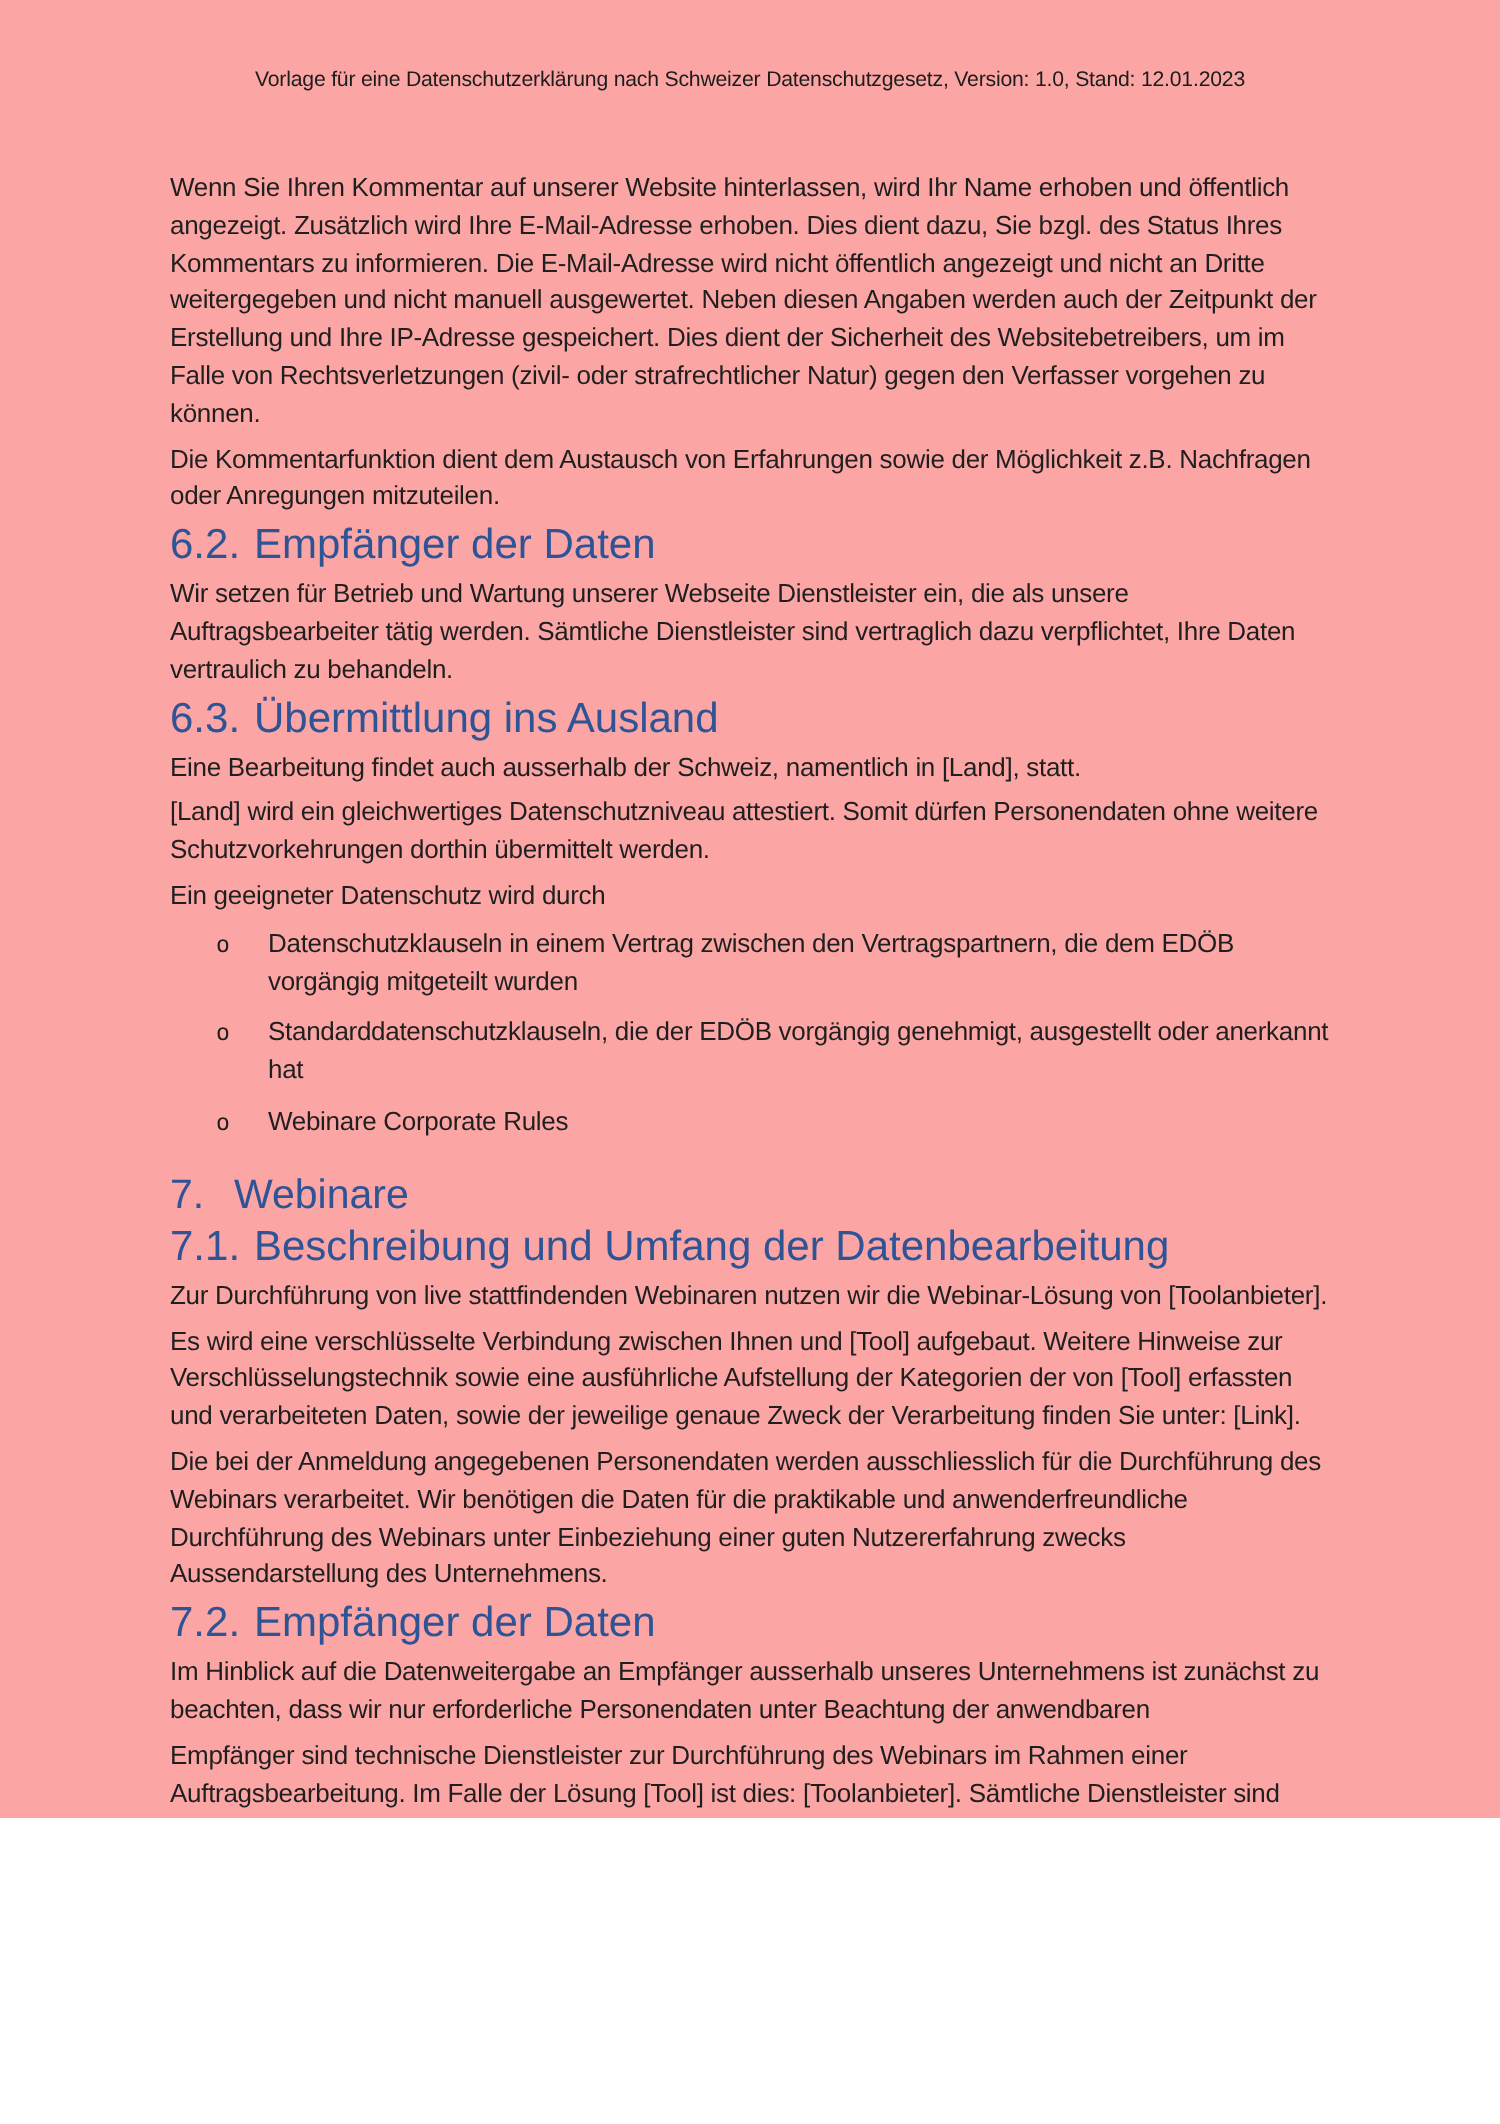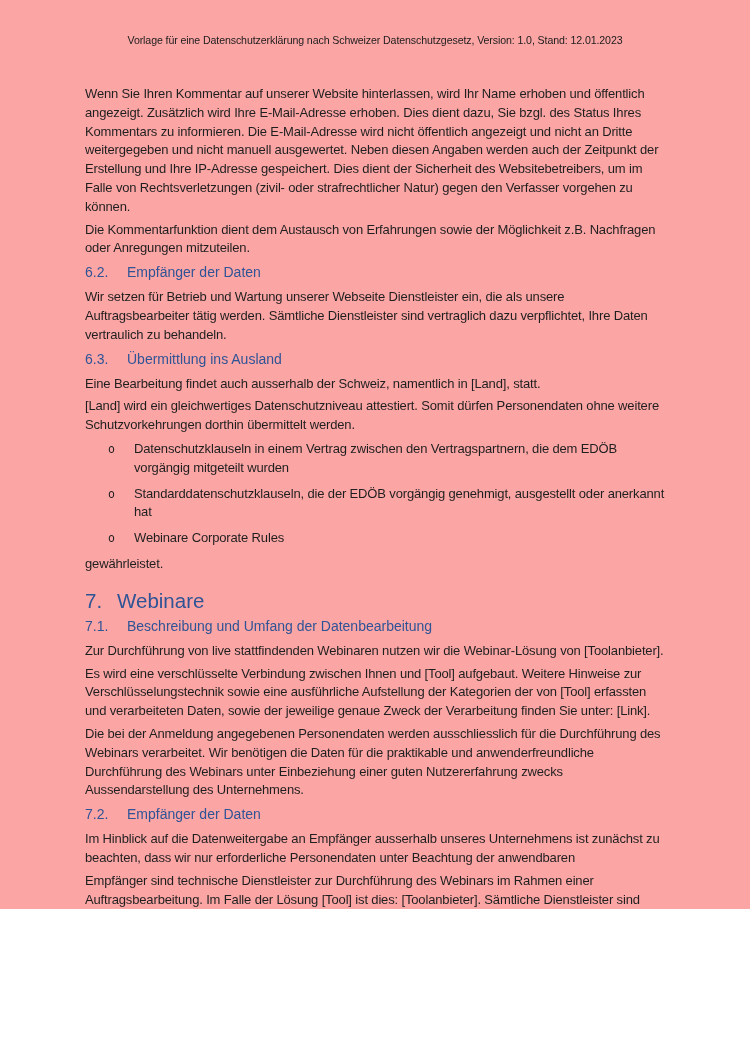--- a/index.html
+++ b/index.html
@@ -37,21 +37,21 @@
   }
   h1.doc-h1 {
     margin: 14px 0 2px 0;
     font-size: 20.5px;
     line-height: 26px;
     font-weight: 400;
     color: #2F5496;
   }
   h2.doc-h2 {
     margin: 0 0 5px 0;
-    font-size: 14px;
+    font-size: 21px;
     line-height: 21px;
     font-weight: 400;
     color: #2F5496;
   }
   .h-num { display: inline-block; }
   h2.doc-h2 .h-num { width: 42px; }
   h1.doc-h1 .h-num { width: 32px; }
   ul.bullet-list {
     list-style: none;
     margin: 5px 0 0 0;
@@ -95,28 +95,28 @@
 
     <p class="body-p">Wenn Sie Ihren Kommentar auf unserer Website hinterlassen, wird Ihr Name erhoben und öffentlich angezeigt. Zusätzlich wird Ihre E-Mail-Adresse erhoben. Dies dient dazu, Sie bzgl. des Status Ihres Kommentars zu informieren. Die E-Mail-Adresse wird nicht öffentlich angezeigt und nicht an Dritte weitergegeben und nicht manuell ausgewertet. Neben diesen Angaben werden auch der Zeitpunkt der Erstellung und Ihre IP-Adresse gespeichert. Dies dient der Sicherheit des Websitebetreibers, um im Falle von Rechtsverletzungen (zivil- oder strafrechtlicher Natur) gegen den Verfasser vorgehen zu können.</p>
     <p class="body-p">Die Kommentarfunktion dient dem Austausch von Erfahrungen sowie der Möglichkeit z.B. Nachfragen oder Anregungen mitzuteilen.</p>
 
     <h2 class="doc-h2"><span class="h-num">6.2.</span><span class="h-title">Empfänger der Daten</span></h2>
     <p class="body-p">Wir setzen für Betrieb und Wartung unserer Webseite Dienstleister ein, die als unsere Auftragsbearbeiter tätig werden. Sämtliche Dienstleister sind vertraglich dazu verpflichtet, Ihre Daten vertraulich zu behandeln.</p>
 
     <h2 class="doc-h2"><span class="h-num">6.3.</span><span class="h-title">Übermittlung ins Ausland</span></h2>
     <p class="body-p">Eine Bearbeitung findet auch ausserhalb der Schweiz, namentlich in [Land], statt.</p>
     <p class="body-p">[Land] wird ein gleichwertiges Datenschutzniveau attestiert. Somit dürfen Personendaten ohne weitere Schutzvorkehrungen dorthin übermittelt werden.</p>
+    <p class="body-p">Ein geeigneter Datenschutz wird durch</p>
 
     <ul class="bullet-list">
       <li><span class="li-marker">o</span><span class="li-text">Datenschutzklauseln in einem Vertrag zwischen den Vertragspartnern, die dem EDÖB vorgängig mitgeteilt wurden</span></li>
       <li><span class="li-marker">o</span><span class="li-text">Standarddatenschutzklauseln, die der EDÖB vorgängig genehmigt, ausgestellt oder anerkannt hat</span></li>
       <li><span class="li-marker">o</span><span class="li-text">Webinare Corporate Rules</span></li>
     </ul>
 
-    <p class="body-p">gewährleistet.</p>
 
     <h1 class="doc-h1"><span class="h-num">7.</span><span class="h-title">Webinare</span></h1>
 
     <h2 class="doc-h2"><span class="h-num">7.1.</span><span class="h-title">Beschreibung und Umfang der Datenbearbeitung</span></h2>
     <p class="body-p">Zur Durchführung von live stattfindenden Webinaren nutzen wir die Webinar-Lösung von [Toolanbieter].</p>
     <p class="body-p">Es wird eine verschlüsselte Verbindung zwischen Ihnen und [Tool] aufgebaut. Weitere Hinweise zur Verschlüsselungstechnik sowie eine ausführliche Aufstellung der Kategorien der von [Tool] erfassten und verarbeiteten Daten, sowie der jeweilige genaue Zweck der Verarbeitung finden Sie unter: [Link].</p>
     <p class="body-p">Die bei der Anmeldung angegebenen Personendaten werden ausschliesslich für die Durchführung des Webinars verarbeitet. Wir benötigen die Daten für die praktikable und anwenderfreundliche Durchführung des Webinars unter Einbeziehung einer guten Nutzererfahrung zwecks Aussendarstellung des Unternehmens.</p>
 
     <h2 class="doc-h2"><span class="h-num">7.2.</span><span class="h-title">Empfänger der Daten</span></h2>
     <p class="body-p">Im Hinblick auf die Datenweitergabe an Empfänger ausserhalb unseres Unternehmens ist zunächst zu beachten, dass wir nur erforderliche Personendaten unter Beachtung der anwendbaren</p>

